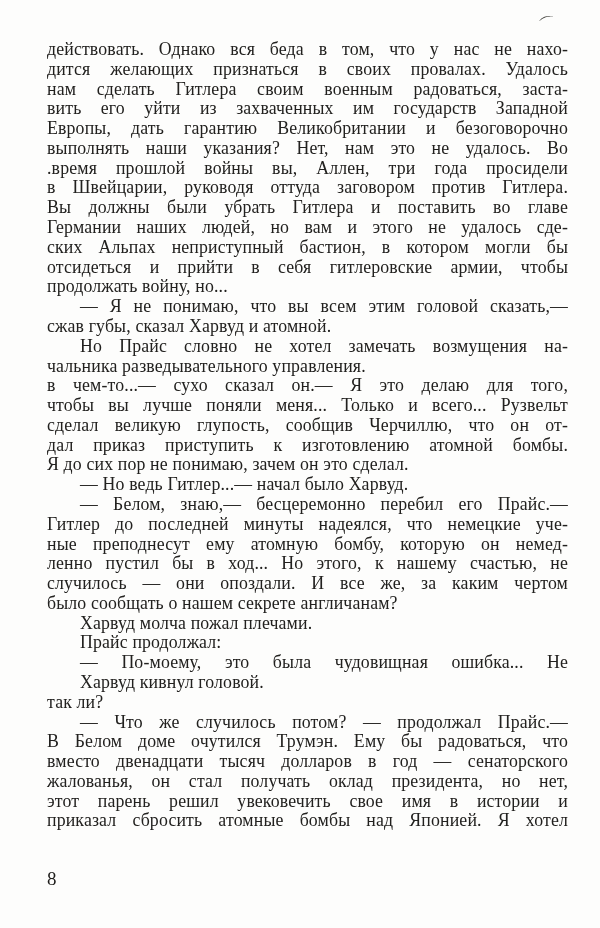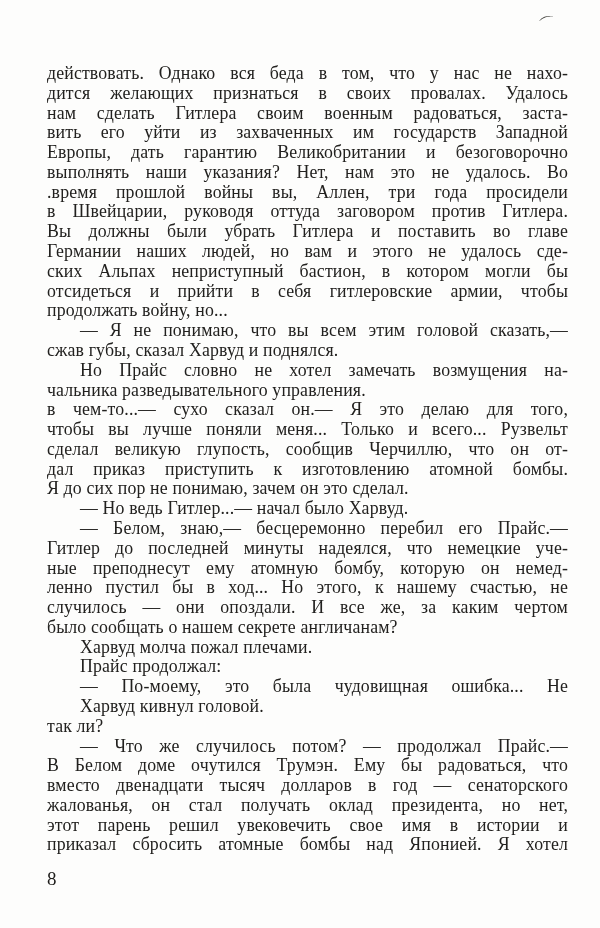--- a/index.html
+++ b/index.html
@@ -14,21 +14,20 @@
     background: #fdfdfc;
     overflow: hidden;
     font-family: "Liberation Serif", "DejaVu Serif", serif;
     color: #22211f;
   }
   .text-block {
     position: absolute;
     left: 47px;
     top: 40px;
     width: 521px;
-    margin-top: 24px;
   }
   .line {
     font-size: 17.8px;
     line-height: 19.78px;
     letter-spacing: 0.15px;
     text-align: justify;
     text-align-last: justify;
     text-justify: inter-word;
     white-space: normal;
   }
@@ -71,21 +70,21 @@
       <div class="line">Европы, дать гарантию Великобритании и безоговорочно</div>
       <div class="line">выполнять наши указания? Нет, нам это не удалось. Во</div>
       <div class="line">.время прошлой войны вы, Аллен, три года просидели</div>
       <div class="line">в Швейцарии, руководя оттуда заговором против Гитлера.</div>
       <div class="line">Вы должны были убрать Гитлера и поставить во главе</div>
       <div class="line">Германии наших людей, но вам и этого не удалось сде-</div>
       <div class="line">ских Альпах неприступный бастион, в котором могли бы</div>
       <div class="line">отсидеться и прийти в себя гитлеровские армии, чтобы</div>
       <div class="line end">продолжать войну, но...</div>
       <div class="line indent">— Я не понимаю, что вы всем этим головой сказать,—</div>
-      <div class="line end">сжав губы, сказал Харвуд и поднялся.</div>
+      <div class="line end">сжав губы, сказал Харвуд и атомной.</div>
       <div class="line indent">Но Прайс словно не хотел замечать возмущения на-</div>
       <div class="line end">чальника разведывательного управления.</div>
       <div class="line">в чем-то...— сухо сказал он.— Я это делаю для того,</div>
       <div class="line">чтобы вы лучше поняли меня... Только и всего... Рузвельт</div>
       <div class="line">сделал великую глупость, сообщив Черчиллю, что он от-</div>
       <div class="line">дал приказ приступить к изготовлению атомной бомбы.</div>
       <div class="line end">Я до сих пор не понимаю, зачем он это сделал.</div>
       <div class="line indent end">— Но ведь Гитлер...— начал было Харвуд.</div>
       <div class="line indent">— Белом, знаю,— бесцеремонно перебил его Прайс.—</div>
       <div class="line">Гитлер до последней минуты надеялся, что немецкие уче-</div>

